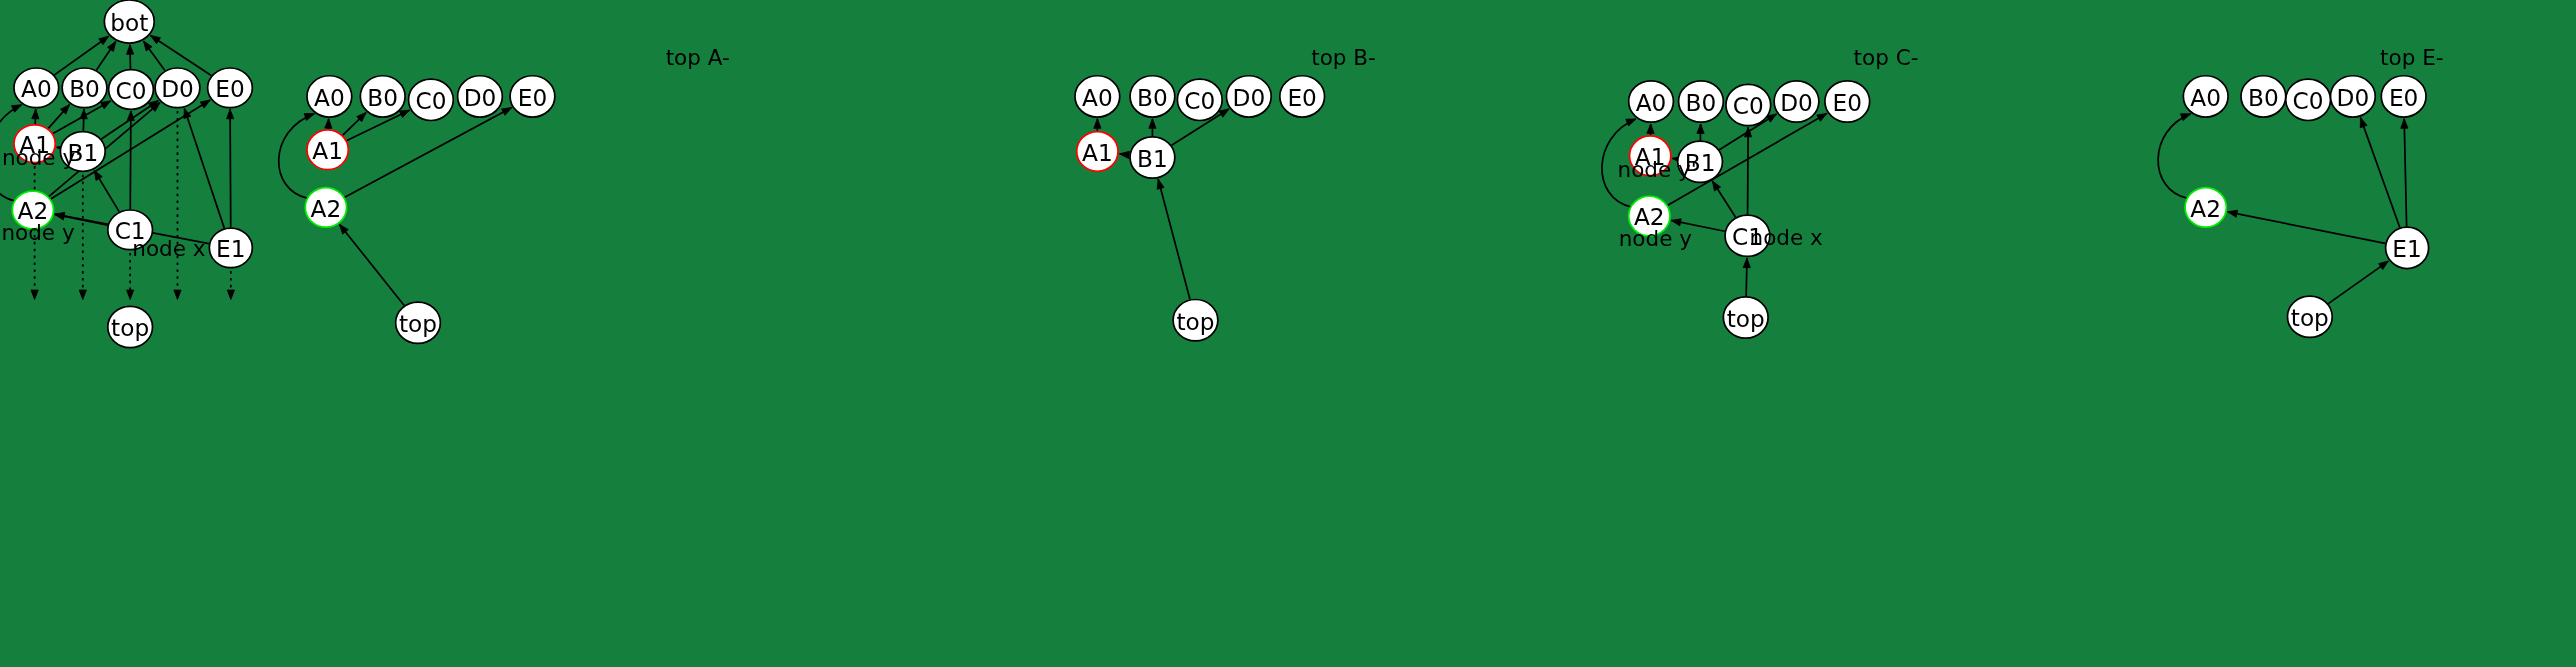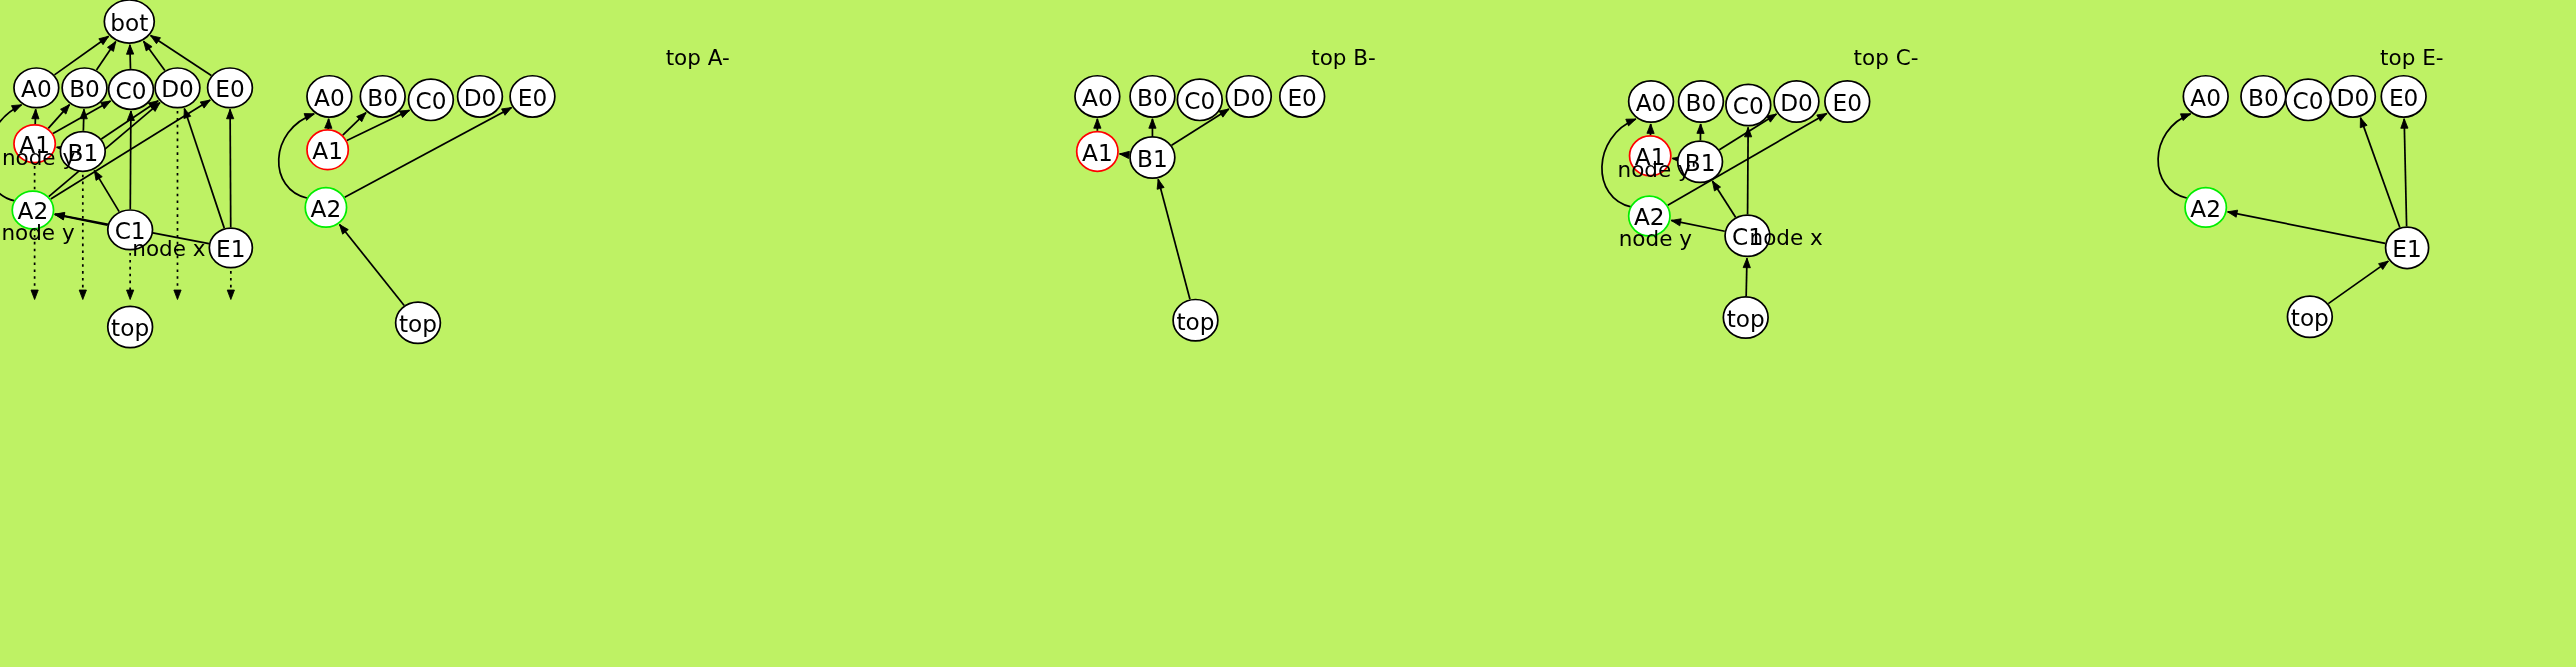--- a/index.html
+++ b/index.html
@@ -1,17 +1,17 @@
 <!DOCTYPE html>
 <html style="font-size:13.8px"><head>
 <meta charset="utf-8">
 <style>
   html,body{margin:0;padding:0;background:#ffffff;}
   body{width:2576px;height:667px;font-family:"DejaVu Sans",sans-serif;overflow:hidden;}
-  #stage{position:relative;width:2576px;height:667px;background:#bef264;}
+  #stage{position:relative;width:2576px;height:667px;background:#15803d;}
   svg.panel{position:absolute;top:0;overflow:visible;}
   .nlabel{font-family:"DejaVu Sans",sans-serif;font-size:27px;fill:#000;text-anchor:middle;dominant-baseline:central;}
   .ptitle{font-family:"DejaVu Sans",sans-serif;font-size:25px;fill:#000;text-anchor:middle;}
   .annot{font-family:"DejaVu Sans",sans-serif;font-size:25px;fill:#000;text-anchor:middle;}
   ellipse.node{fill:#ffffff;stroke:#000000;stroke-width:2;}
   ellipse.node.red{stroke:#ff0000;}
   ellipse.node.green{stroke:#00ee00;}
   path.edge,line.edge{fill:none;stroke:#000000;stroke-width:2;}
   path.edge.dotted,line.edge.dotted{stroke-dasharray:3 5;}
 </style>

